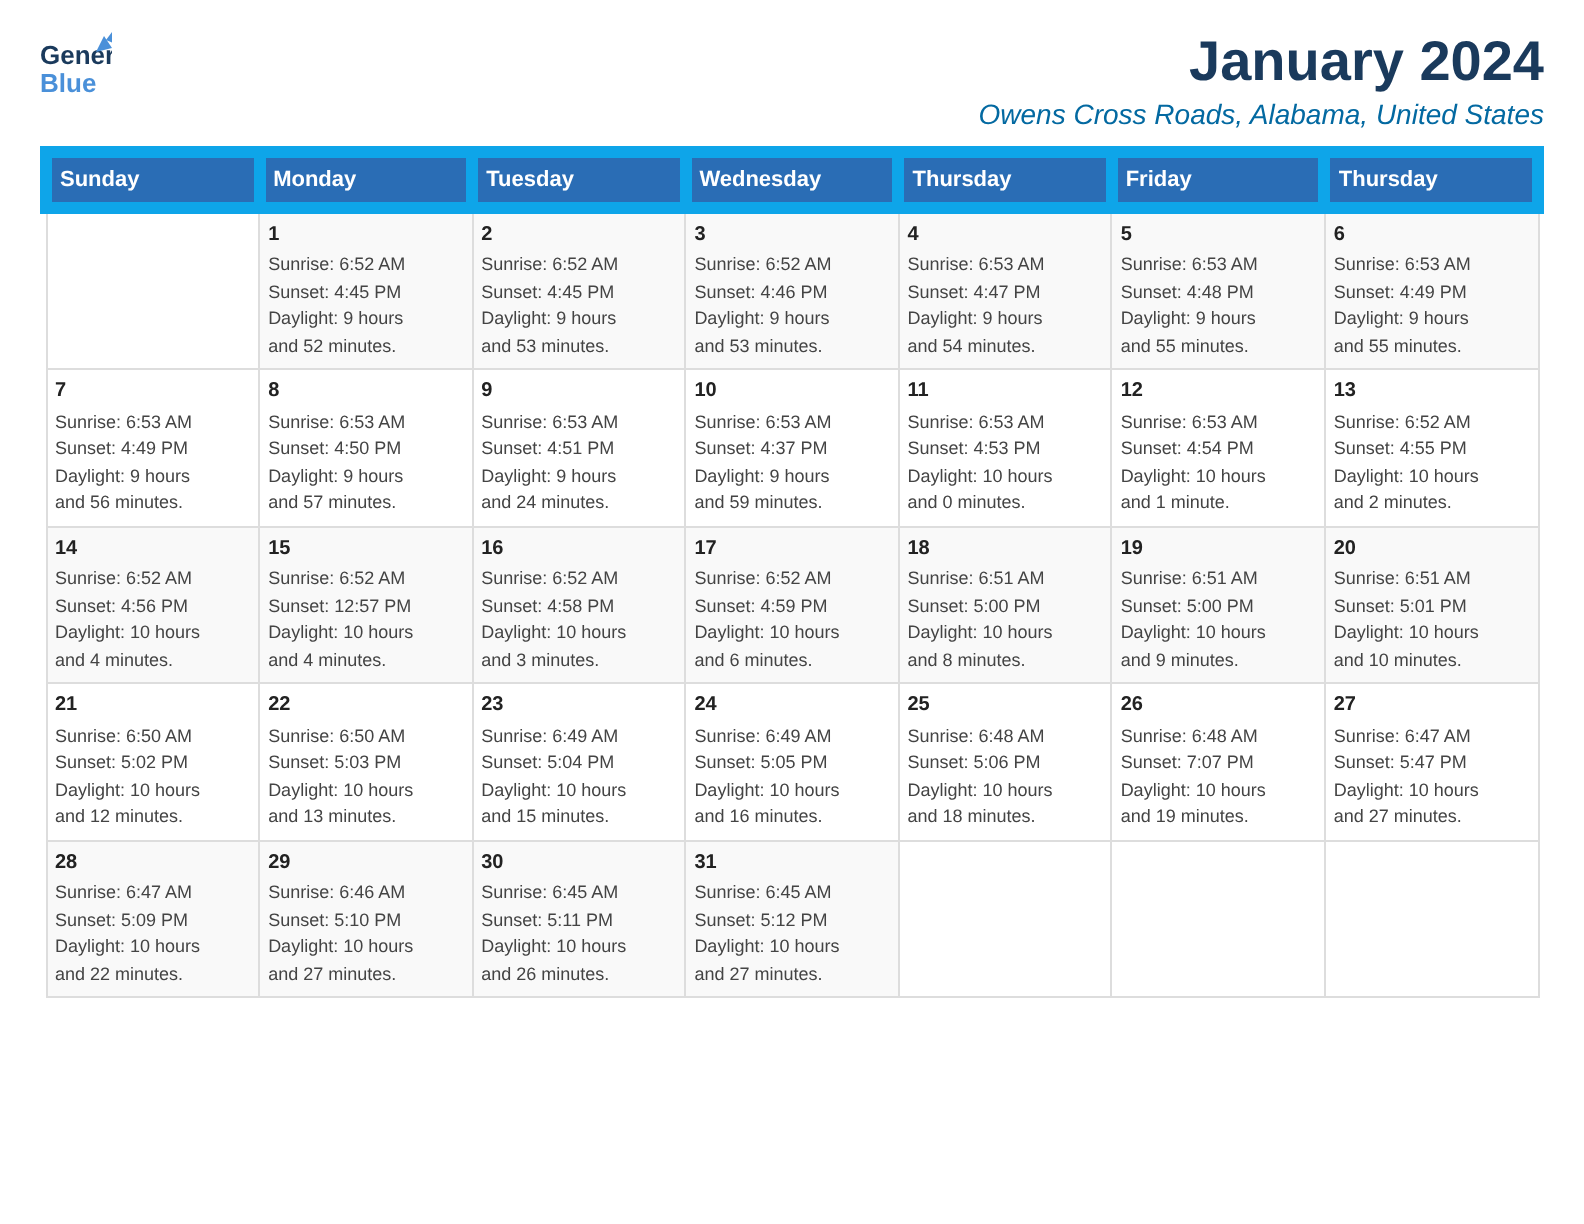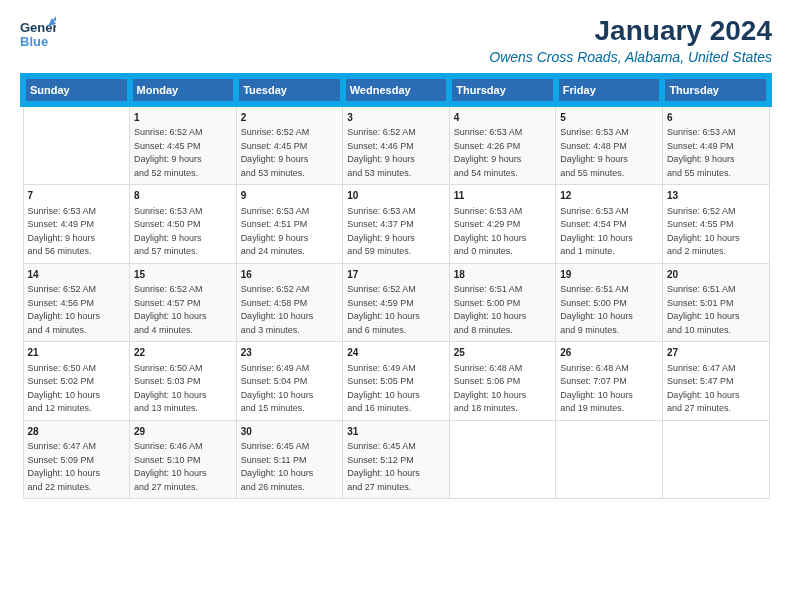--- a/index.html
+++ b/index.html
@@ -146,21 +146,21 @@
           <td>
             <span class="day-num">3</span>
             <div class="cell-text">Sunrise: 6:52 AM</div>
             <div class="cell-text">Sunset: 4:46 PM</div>
             <div class="cell-text">Daylight: 9 hours</div>
             <div class="cell-text">and 53 minutes.</div>
           </td>
           <td>
             <span class="day-num">4</span>
             <div class="cell-text">Sunrise: 6:53 AM</div>
-            <div class="cell-text">Sunset: 4:26 PM</div>
+            <div class="cell-text">Sunset: 4:47 PM</div>
             <div class="cell-text">Daylight: 9 hours</div>
             <div class="cell-text">and 54 minutes.</div>
           </td>
           <td>
             <span class="day-num">5</span>
             <div class="cell-text">Sunrise: 6:53 AM</div>
             <div class="cell-text">Sunset: 4:48 PM</div>
             <div class="cell-text">Daylight: 9 hours</div>
             <div class="cell-text">and 55 minutes.</div>
           </td>
@@ -197,21 +197,21 @@
           <td>
             <span class="day-num">10</span>
             <div class="cell-text">Sunrise: 6:53 AM</div>
             <div class="cell-text">Sunset: 4:37 PM</div>
             <div class="cell-text">Daylight: 9 hours</div>
             <div class="cell-text">and 59 minutes.</div>
           </td>
           <td>
             <span class="day-num">11</span>
             <div class="cell-text">Sunrise: 6:53 AM</div>
-            <div class="cell-text">Sunset: 4:29 PM</div>
+            <div class="cell-text">Sunset: 4:53 PM</div>
             <div class="cell-text">Daylight: 10 hours</div>
             <div class="cell-text">and 0 minutes.</div>
           </td>
           <td>
             <span class="day-num">12</span>
             <div class="cell-text">Sunrise: 6:53 AM</div>
             <div class="cell-text">Sunset: 4:54 PM</div>
             <div class="cell-text">Daylight: 10 hours</div>
             <div class="cell-text">and 1 minute.</div>
           </td>
@@ -227,21 +227,21 @@
           <td>
             <span class="day-num">14</span>
             <div class="cell-text">Sunrise: 6:52 AM</div>
             <div class="cell-text">Sunset: 4:56 PM</div>
             <div class="cell-text">Daylight: 10 hours</div>
             <div class="cell-text">and 4 minutes.</div>
           </td>
           <td>
             <span class="day-num">15</span>
             <div class="cell-text">Sunrise: 6:52 AM</div>
-            <div class="cell-text">Sunset: 4:57 PM</div>
+            <div class="cell-text">Sunset: 12:57 PM</div>
             <div class="cell-text">Daylight: 10 hours</div>
             <div class="cell-text">and 4 minutes.</div>
           </td>
           <td>
             <span class="day-num">16</span>
             <div class="cell-text">Sunrise: 6:52 AM</div>
             <div class="cell-text">Sunset: 4:58 PM</div>
             <div class="cell-text">Daylight: 10 hours</div>
             <div class="cell-text">and 3 minutes.</div>
           </td>

